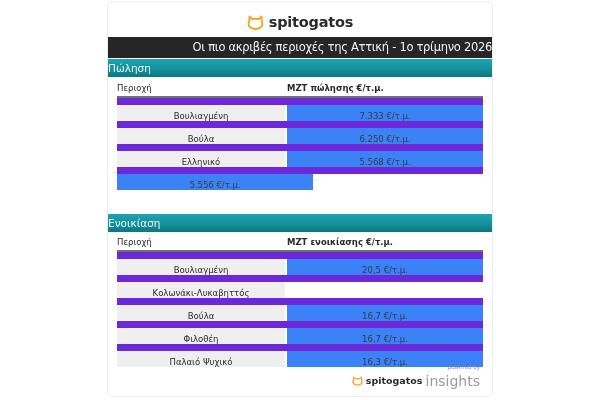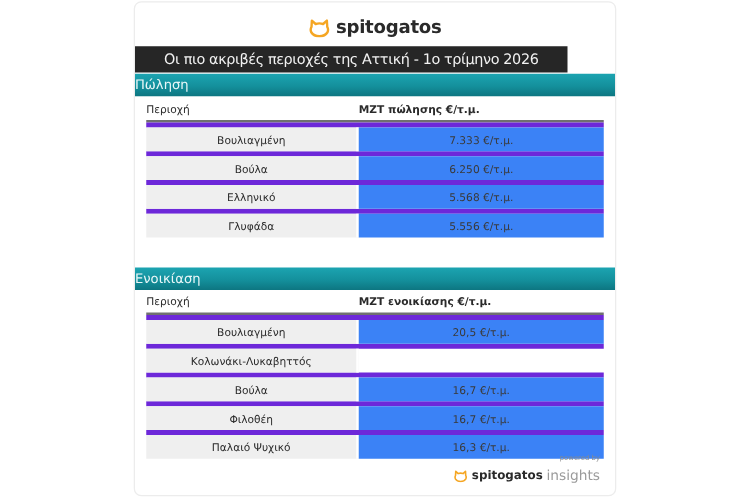--- a/index.html
+++ b/index.html
@@ -19,23 +19,23 @@
     .logo-row {
       position: absolute; left: 0; right: 0; top: 6px; height: 28px;
       display: flex; align-items: center; justify-content: center; gap: 5px;
     }
     .logo-row svg { display: block; }
     .logo-text {
       font-family: "DejaVu Sans", sans-serif;
       font-weight: bold; font-size: 14.5px; color: #2a2a2a; letter-spacing: -0.2px;
     }
     .title-bar {
-      position: absolute; left: 0; top: 35px; width: 346px; height: 21px;
+      position: absolute; left: 0; top: 35px; width: 384px; height: 21px;
       background: #262626; color: #f2f2f2;
-      font-size: 11.5px; line-height: 21px; text-align: center;
+      font-size: 11.5px; line-height: 21px; text-align: right;
       letter-spacing: -0.3px;
     }
     .section-bar {
       position: absolute; left: 0; width: 384px; height: 18px;
       background: linear-gradient(to bottom, #1ca4b1 0%, #14909c 55%, #0d7681 100%);
       color: #e9f7f8; font-size: 10.5px; line-height: 18px; text-align: left;
     }
     .tbl {
       position: absolute; left: 9px; width: 366px;
     }
@@ -43,21 +43,21 @@
       display: flex; height: 20px;
       border-bottom: 2px solid #707070;
     }
     .tbl-head div {
       font-size: 8.5px; color: #2a2a2a; line-height: 20px; 
     }
     .tbl-head .c1 { width: 170px; }
     .tbl-head .c2 { width: 196px; font-weight: bold; }
     .tbl-row {
       display: flex; height: 23px; margin-top: 0;
-      border-top: 4px solid #6d28d9;
+      border-top: 7px solid #6d28d9;
     }
     .tbl-row .c1 {
       width: 170px; background: #efefef;
       font-size: 8.5px; color: #2a2a2a; line-height: 22px; text-align: center;
       border-right: 2px solid #ffffff;
     }
     .tbl-row .c2 {
       width: 196px; background: #3b82f6;
       font-size: 8.5px; color: #3a3a3a; line-height: 22px; text-align: center;
     }
@@ -68,21 +68,21 @@
     .footer .powered {
       font-size: 5.5px; color: #8a8a8a; line-height: 7px;
     }
     .footer .brand {
       display: flex; align-items: center; gap: 3px; justify-content: flex-end;
     }
     .footer .brand-main {
       font-weight: bold; font-size: 9.5px; color: #2a2a2a;
     }
     .footer .brand-sub {
-      font-size: 11px; color: #9a9a9a;
+      font-size: 14px; color: #9a9a9a;
     }
   </style>
 </head>
 <body>
 
 <div class="card">
 
   <div class="logo-row">
     <span>
       <svg width="17" height="15" viewBox="0 0 17 15">
@@ -107,21 +107,20 @@
     </div>
     <div class="tbl-row">
       <div class="c1">Βούλα</div>
       <div class="c2">6.250 €/τ.μ.</div>
     </div>
     <div class="tbl-row">
       <div class="c1">Ελληνικό</div>
       <div class="c2">5.568 €/τ.μ.</div>
     </div>
     <div class="tbl-row">
-      <div class="c1">Γλυφάδα</div>
       <div class="c2">5.556 €/τ.μ.</div>
     </div>
   </div>
 
   <div class="section-bar" style="top:212px;">Ενοικίαση</div>
 
   <div class="tbl" style="top:230px;">
     <div class="tbl-head">
       <div class="c1">Περιοχή</div>
       <div class="c2">ΜΖΤ ενοικίασης €/τ.μ.</div>

